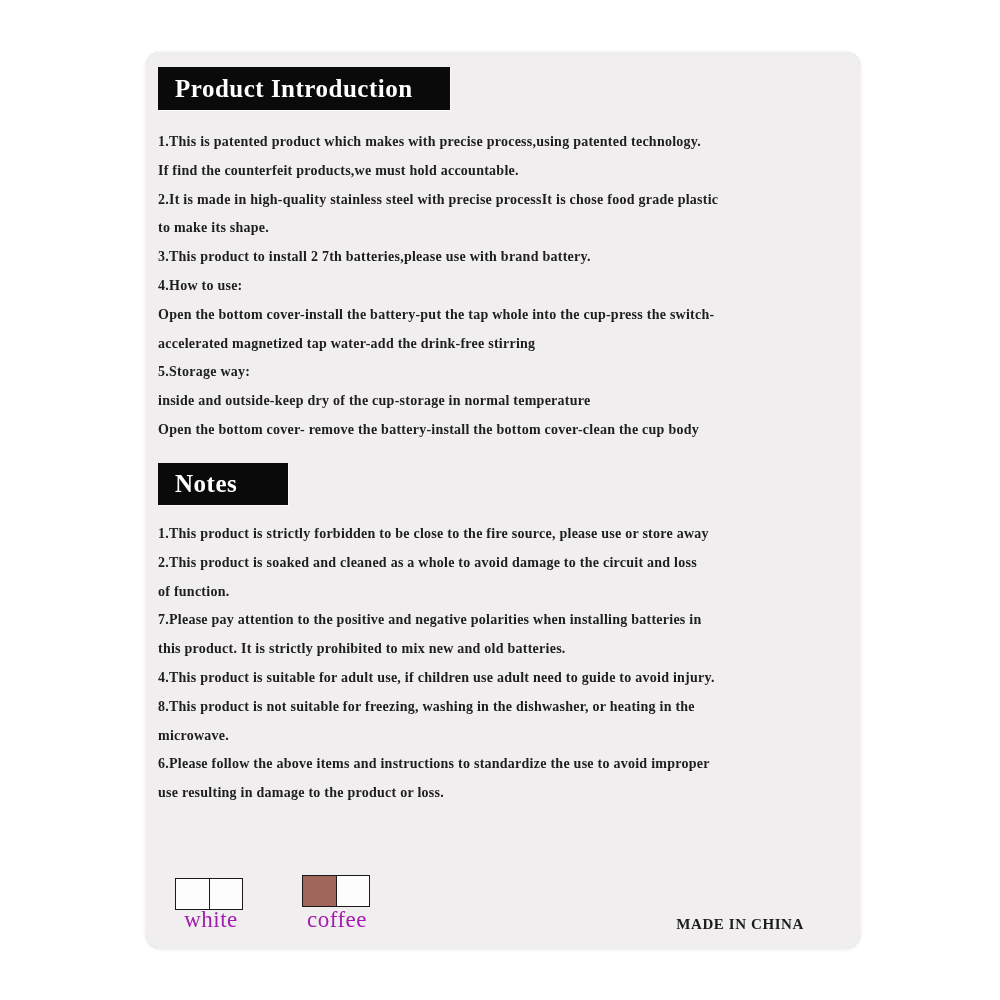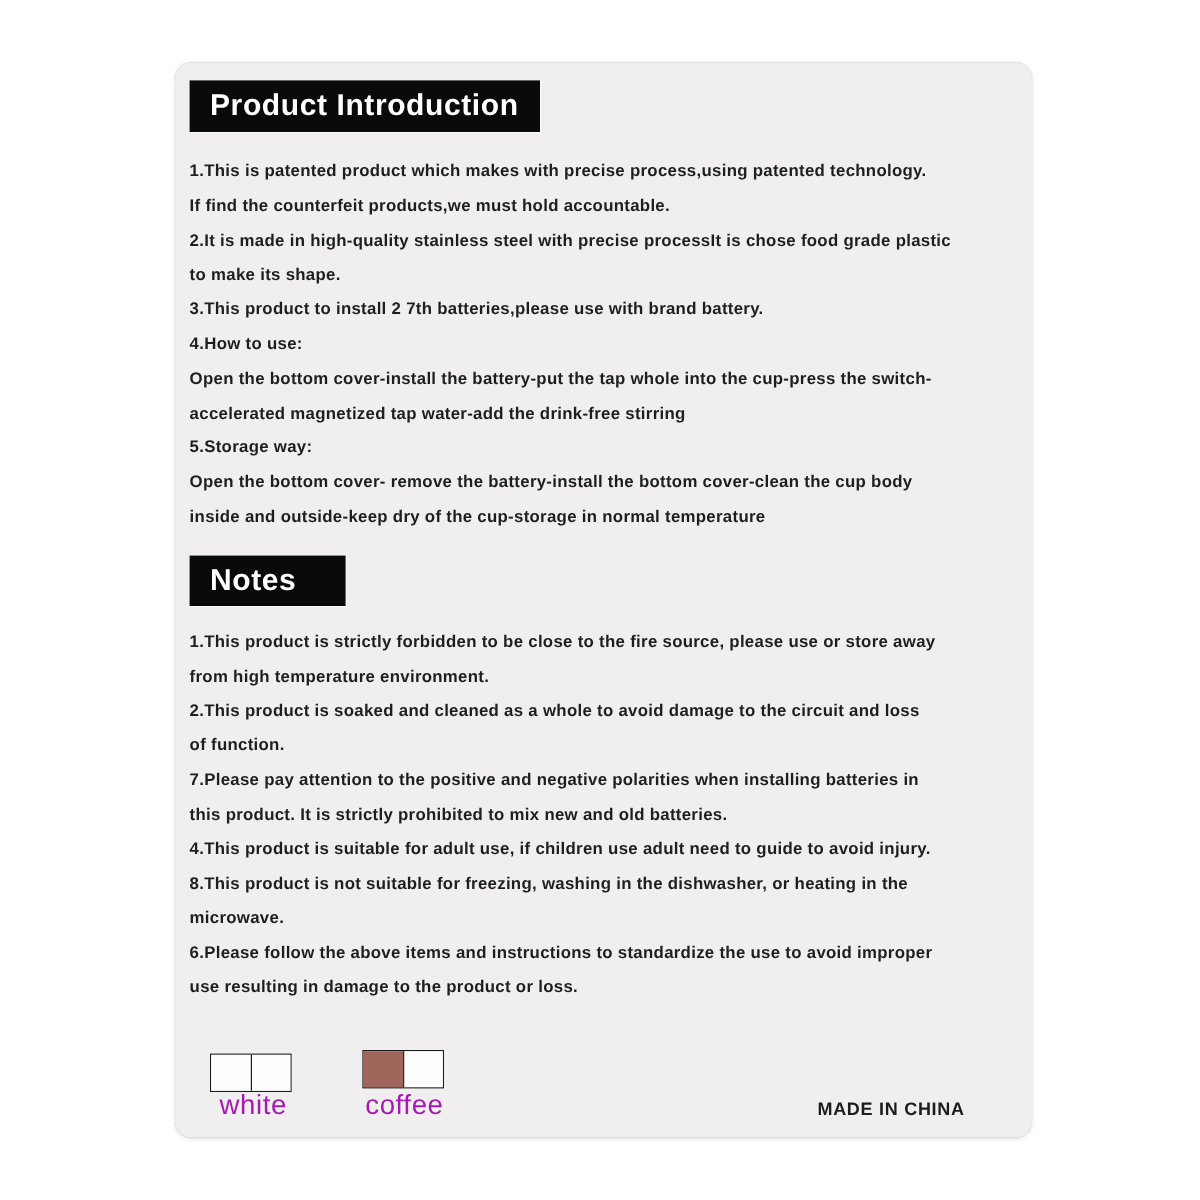--- a/index.html
+++ b/index.html
@@ -13,20 +13,21 @@
   }
   .card {
     position: absolute;
     left: 146px;
     top: 52px;
     width: 714px;
     height: 896px;
     background: #f0eeef;
     border-radius: 14px;
     box-shadow: 0 1px 4px rgba(0,0,0,0.10), 0 0 1px rgba(0,0,0,0.15);
+    font-family: Liberation Serif, serif;
   }
   .heading-bar {
     position: absolute;
     left: 12px;
     background: #0a0a0a;
     color: #ffffff;
     font-weight: bold;
     font-size: 25px;
     letter-spacing: 0.5px;
     display: flex;
@@ -110,31 +111,30 @@
   <div class="body-lines intro-lines">
     <div class="line">1.This is patented product which makes with precise process,using patented technology.</div>
     <div class="line">If find the counterfeit products,we must hold accountable.</div>
     <div class="line">2.It is made in high-quality stainless steel with precise processIt is chose food grade plastic</div>
     <div class="line">to make its shape.</div>
     <div class="line">3.This product to install 2 7th batteries,please use with brand battery.</div>
     <div class="line">4.How to use:</div>
     <div class="line">Open the bottom cover-install the battery-put the tap whole into the cup-press the switch-</div>
     <div class="line">accelerated magnetized tap water-add the drink-free stirring</div>
     <div class="line">5.Storage way:</div>
+    <div class="line">inside and outside-keep dry of the cup-storage in normal temperature</div>
     <div class="line">Open the bottom cover- remove the battery-install the bottom cover-clean the cup body</div>
-    <div class="line">inside and outside-keep dry of the cup-storage in normal temperature</div>
   </div>
 
   <div class="heading-bar notes">
     <span>Notes</span>
   </div>
 
   <div class="body-lines notes-lines">
     <div class="line">1.This product is strictly forbidden to be close to the fire source, please use or store away</div>
-    <div class="line">from high temperature environment.</div>
     <div class="line">2.This product is soaked and cleaned as a whole to avoid damage to the circuit and loss</div>
     <div class="line">of function.</div>
     <div class="line">7.Please pay attention to the positive and negative polarities when installing batteries in</div>
     <div class="line">this product. It is strictly prohibited to mix new and old batteries.</div>
     <div class="line">4.This product is suitable for adult use, if children use adult need to guide to avoid injury.</div>
     <div class="line">8.This product is not suitable for freezing, washing in the dishwasher, or heating in the</div>
     <div class="line">microwave.</div>
     <div class="line">6.Please follow the above items and instructions to standardize the use to avoid improper</div>
     <div class="line">use resulting in damage to the product or loss.</div>
   </div>

